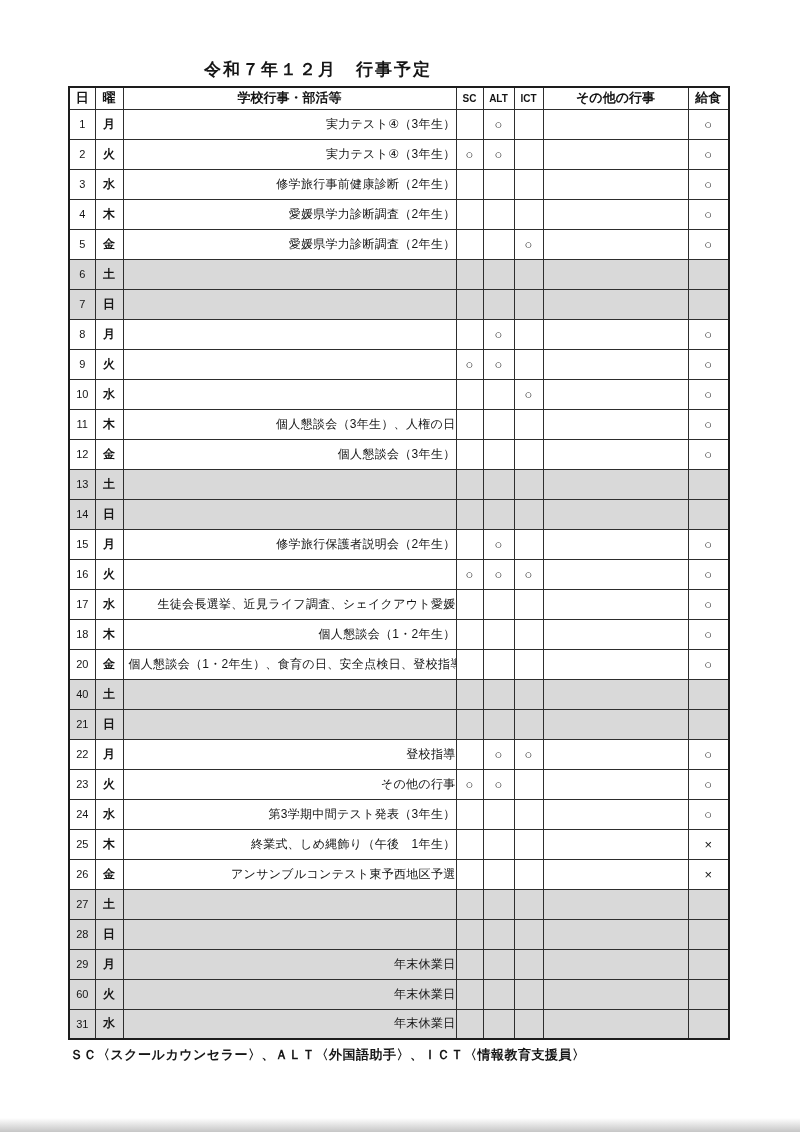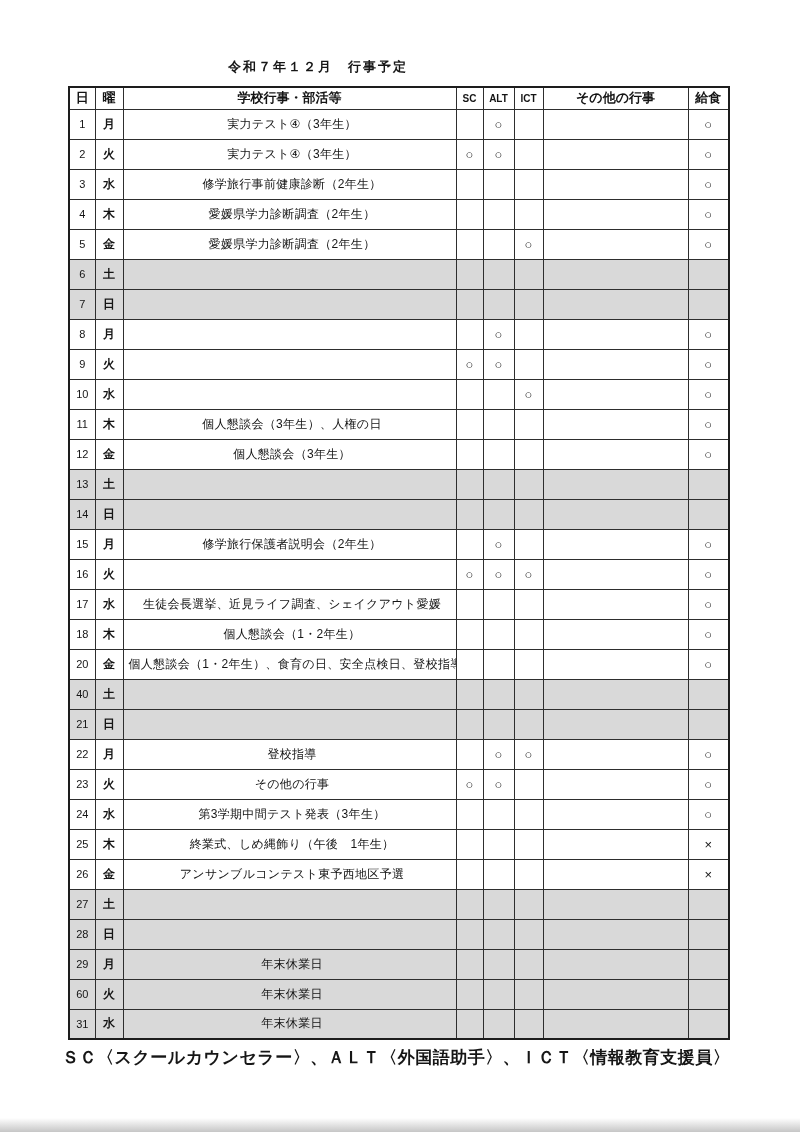--- a/index.html
+++ b/index.html
@@ -13,21 +13,21 @@
     overflow: hidden;
     font-family: "Liberation Sans", "DejaVu Sans", sans-serif;
     color: #141414;
   }
   .doc-title {
     position: absolute;
     top: 58px;
     left: 0;
     width: 636px;
     text-align: center;
-    font-size: 13px;
+    font-size: 17px;
     font-weight: 600;
     letter-spacing: 2px;
     color: #161616;
   }
   table.schedule {
     position: absolute;
     top: 86px;
     left: 68px;
     width: 660px;
     border-collapse: collapse;
@@ -50,30 +50,30 @@
   }
   .schedule thead th.small-h {
     font-size: 10px;
     font-weight: 600;
     letter-spacing: 0;
     margin-left: 48px;
   }
   .schedule tbody td { height: 30px; font-size: 12px; background: #ffffff; }
   .schedule td.col-day   { text-align: center; font-size: 11px; }
   .schedule td.col-wday  { text-align: center; font-weight: 600; font-size: 12px; }
-  .schedule td.col-event { text-align: center; padding-left: 5px; letter-spacing: 0.3px; }
+  .schedule td.col-event { text-align: right; padding-left: 5px; letter-spacing: 0.3px; }
   .schedule td.col-mark  { text-align: center; font-size: 13px; }
   .schedule td.col-other { text-align: left; padding-left: 4px; }
   .schedule td.col-lunch { text-align: center; font-size: 13px; }
   .schedule tr.holiday td { background: #d9d9d9; }
   .footnote {
     position: absolute;
     top: 1046px;
-    left: 62px;
-    font-size: 17px;
+    left: 70px;
+    font-size: 13px;
     font-weight: 600;
     letter-spacing: 0.5px;
     color: #161616;
     text-align: right;
   }
   .scan-shadow {
     position: absolute;
     left: 0;
     bottom: 0;
     width: 800px;

